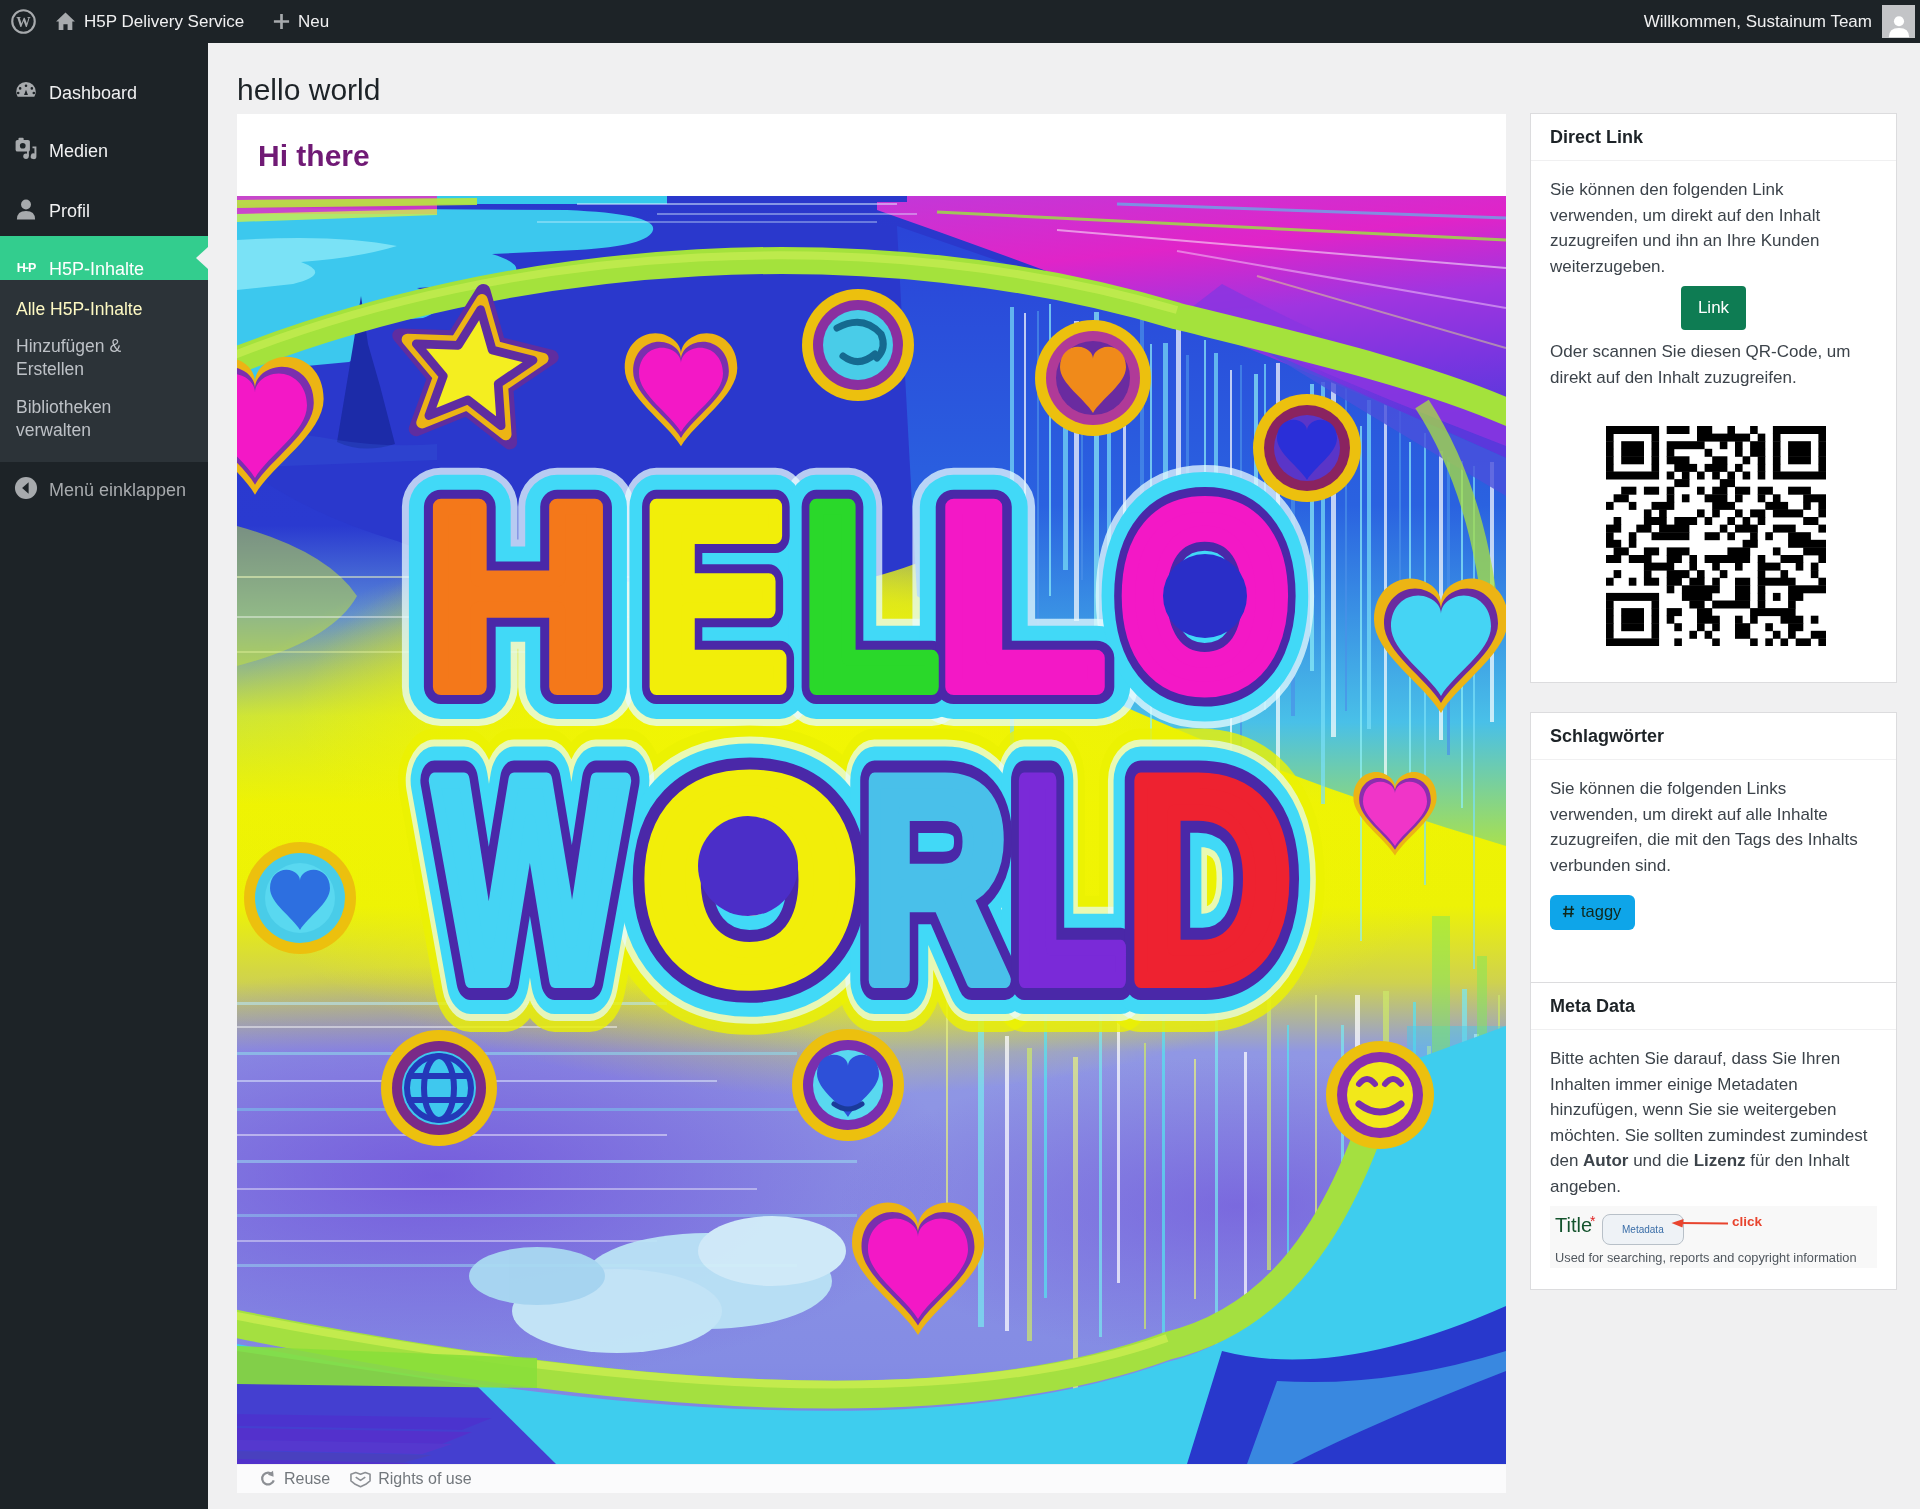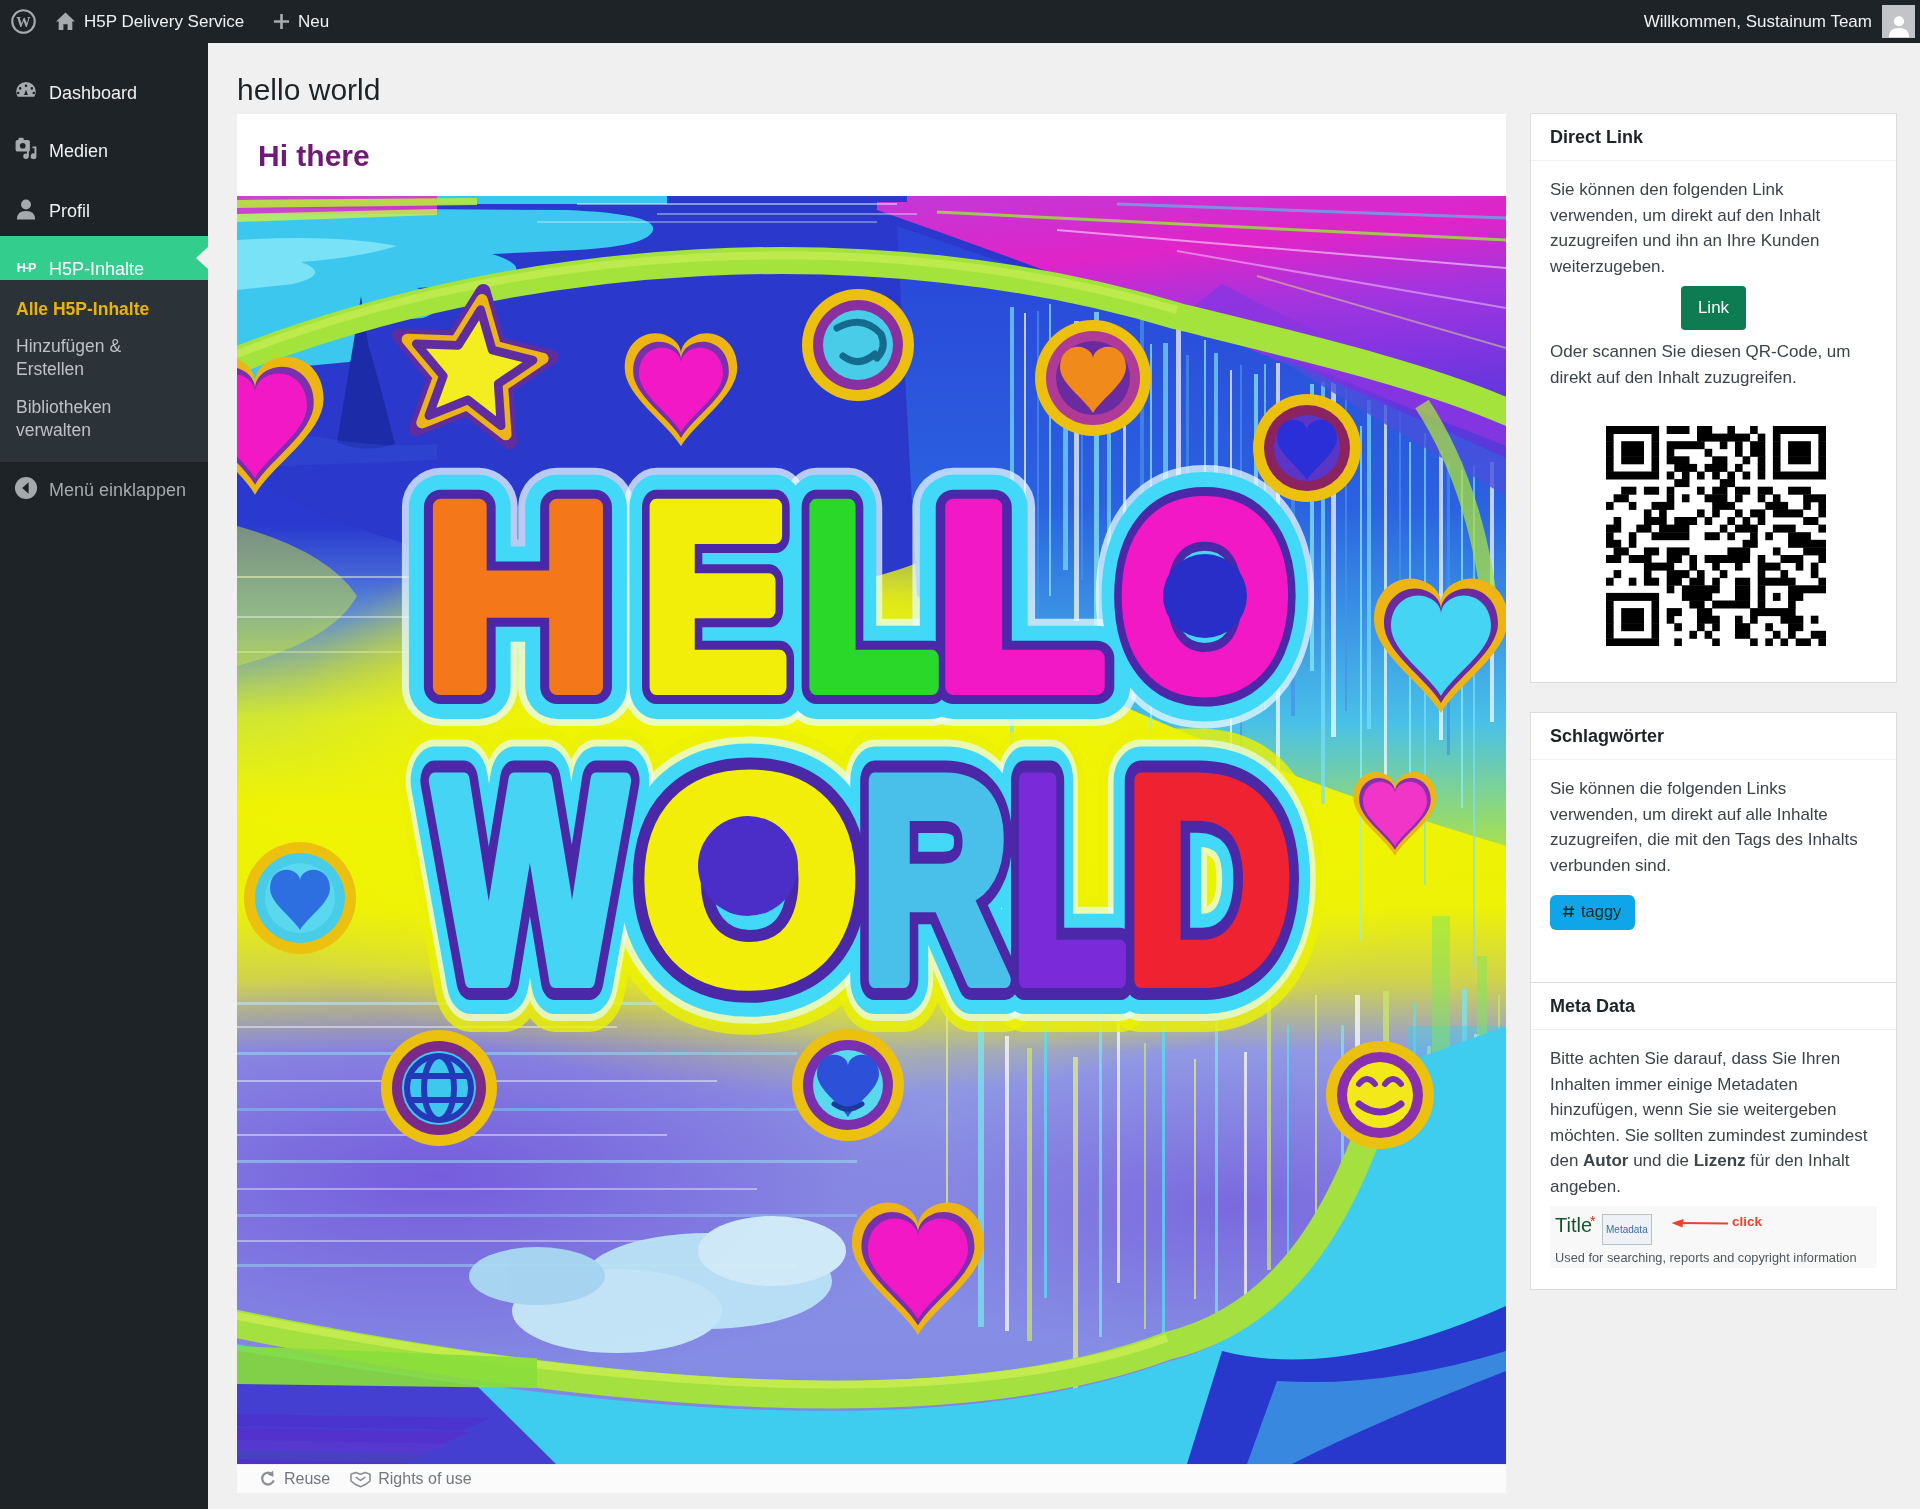--- a/index.html
+++ b/index.html
@@ -77,21 +77,21 @@
 <span>Profil</span>
     </div>
 <div class="menurow" style="top:193px;background:#33cd8e;color:#fff">
 <svg class="mi" viewBox="0 0 26 26">
         <text x="13" y="18" text-anchor="middle" font-size="12.5" font-weight="bold" fill="#fff" font-family="'Liberation Sans',sans-serif" letter-spacing="-1">H-P</text>
       </svg>
 <span>H5P-Inhalte</span>
 <div style="position:absolute;right:0;top:11px;width:0;height:0;border-top:11px solid transparent;border-bottom:11px solid transparent;border-right:12px solid #f0f0f1"></div>
 </div>
 <div class="submenu">
-<div style="color:#eab308;font-weight:bold">Alle H5P-Inhalte</div>
+<div style="color:#fef9c3;font-weight:normal">Alle H5P-Inhalte</div>
 <div style="margin-top:14px">Hinzufügen &amp;<br>Erstellen</div>
 <div style="margin-top:15px">Bibliotheken<br>verwalten</div>
 </div>
 <div class="menurow" style="top:414px;color:#a7aaad">
 <svg class="mi" viewBox="0 0 20 20">
         <circle cx="10" cy="10" r="8.5" fill="#a7aaad"></circle>
         <path d="M12 5.5 L 7 10 L 12 14.5 Z" fill="#1d2327"></path>
       </svg>
 <span>Menü einklappen</span>
     </div>
@@ -726,21 +726,21 @@
             <path d="M5.5 2 L4.5 14 M11.5 2 L10.5 14 M2.5 5.5 L14 5.5 M2 10.5 L13.5 10.5" stroke="#10291d" stroke-width="1.6" fill="none"></path>
           </svg>taggy</span></div>
 </div>
   </div>
 <div class="rbox" style="top:982px;height:308px">
 <div class="tt">Meta Data</div>
 <div class="bd" style="padding-bottom:0">Bitte achten Sie darauf, dass Sie Ihren<br>Inhalten immer einige Metadaten<br>hinzufügen, wenn Sie sie weitergeben<br>möchten. Sie sollten zumindest zumindest<br>den <b>Autor</b> und die <b>Lizenz</b> für den Inhalt<br>angeben.
 <div style="position:relative;height:62px;background:#f8f8f8;margin-top:6px">
 <span style="position:absolute;left:5px;top:7px;font-size:20px;color:#14532d">Title</span>
 <span style="position:absolute;left:40px;top:3px;font-size:14px;color:#e02020">*</span>
-<span style="position:absolute;left:52px;top:8px;font-size:10px;color:#3a6ea8;background:#eef2f6;border:1px solid #b8c0c8;border-radius:0;padding:2px 3px">Metadata</span>
+<span style="position:absolute;left:52px;top:8px;font-size:10px;color:#3a6ea8;background:#eef2f6;border:1px solid #b8c0c8;border-radius:8px;padding:2px 19px">Metadata</span>
 <svg width="60" height="13" viewBox="0 0 60 13" style="position:absolute;left:120px;top:11px">
           <line x1="58" y1="6.5" x2="10" y2="6" stroke="#e8442e" stroke-width="2.2"></line>
           <path d="M1.5 6 L13.5 2 L12.5 10.5 Z" fill="#e8442e"></path>
         </svg>
 <span style="position:absolute;left:182px;top:3px;font-size:13.5px;font-weight:bold;color:#e8442e">click</span>
 <span style="position:absolute;left:5px;top:39px;font-size:12.8px;color:#50575e">Used for searching, reports and copyright information</span>
 </div>
 </div>
   </div>
 </body></html>

